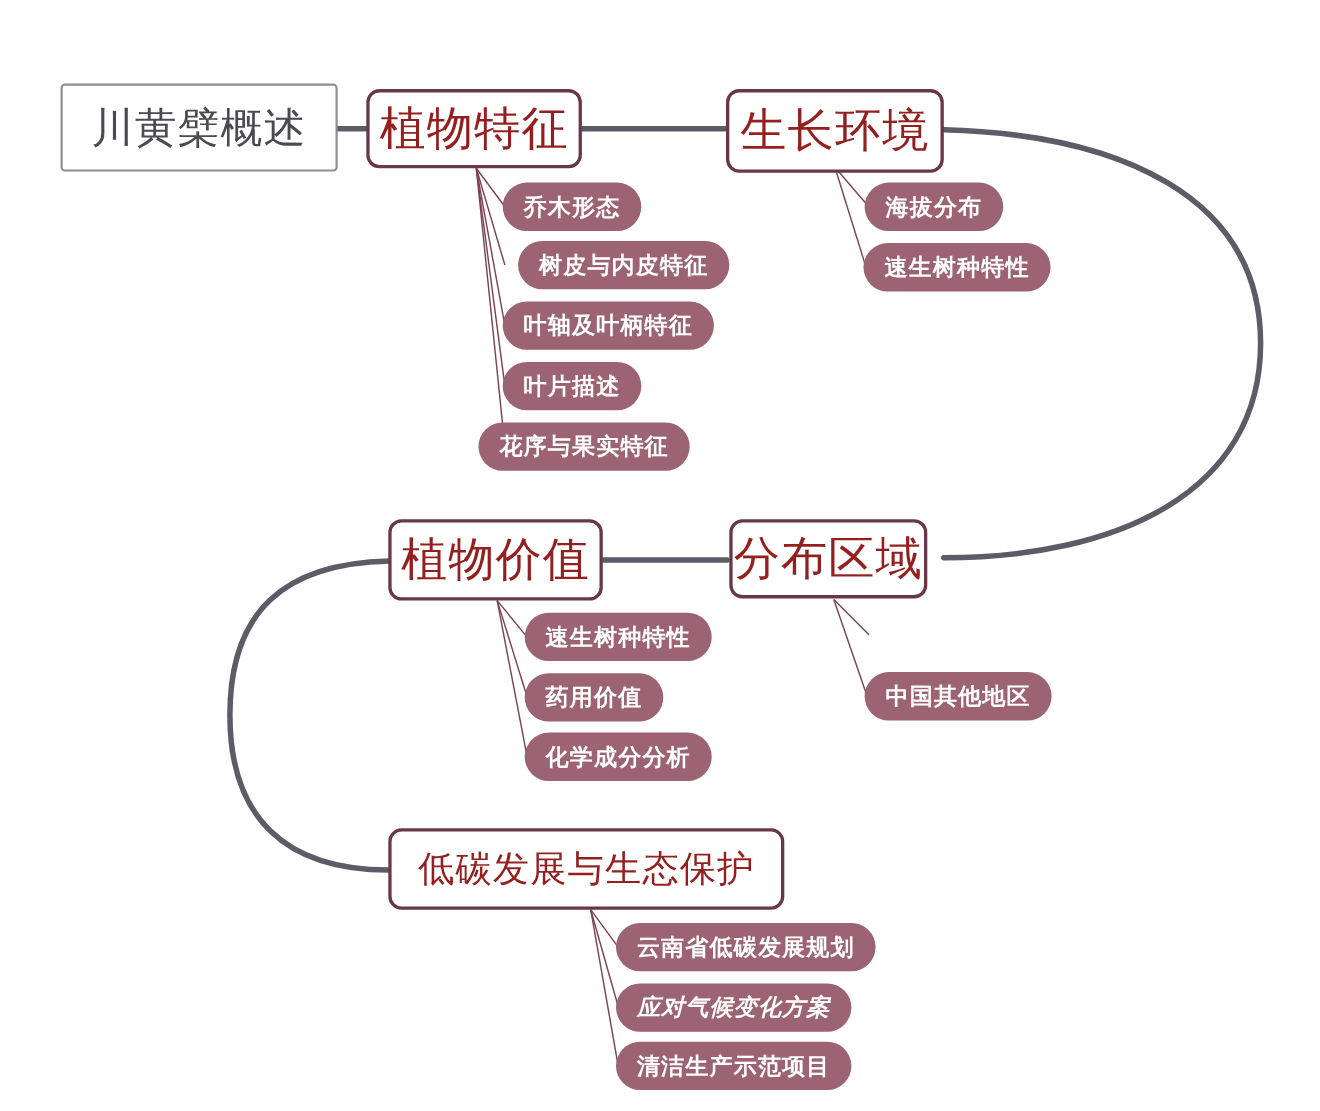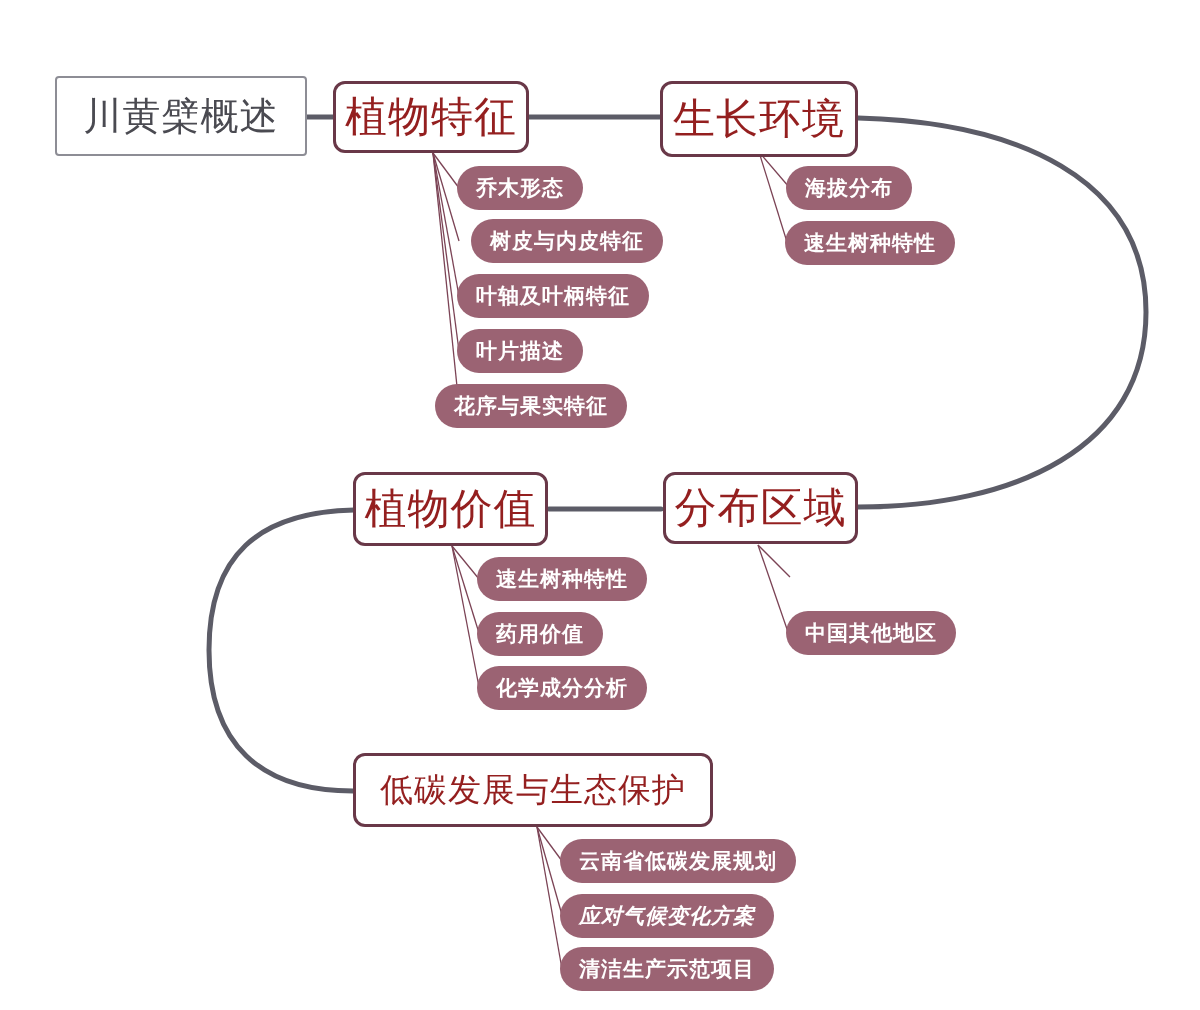--- a/index.html
+++ b/index.html
@@ -58,21 +58,21 @@
     border-radius: 12px;
     display: flex; align-items: center; justify-content: center;
     font-size: 42px;
     color: var(--node-text);
     font-family: "DejaVu Serif", "Liberation Serif", serif;
     font-weight: 500;
     letter-spacing: 1px;
   }
   .node-plant-features { left: 333px; top: 52px;  width: 196px; height: 72px; }
   .node-growth-env     { left: 660px; top: 52px;  width: 198px; height: 76px; }
-  .node-distribution   { left: 663px; top: 443px; width: 195px; height: 72px; }
+  .node-distribution   { left: 663px; top: 443px; width: 180px; height: 72px; }
   .node-plant-value    { left: 353px; top: 443px; width: 195px; height: 74px; }
   .node-low-carbon     { left: 353px; top: 724px; width: 360px; height: 74px; font-size: 33px; }
   .pill {
     height: 44px;
     line-height: 44px;
     padding: 0 19px;
     border-radius: 22px;
     background: var(--child-pill-bg);
     color: var(--child-pill-text);
     font-size: 21px;

